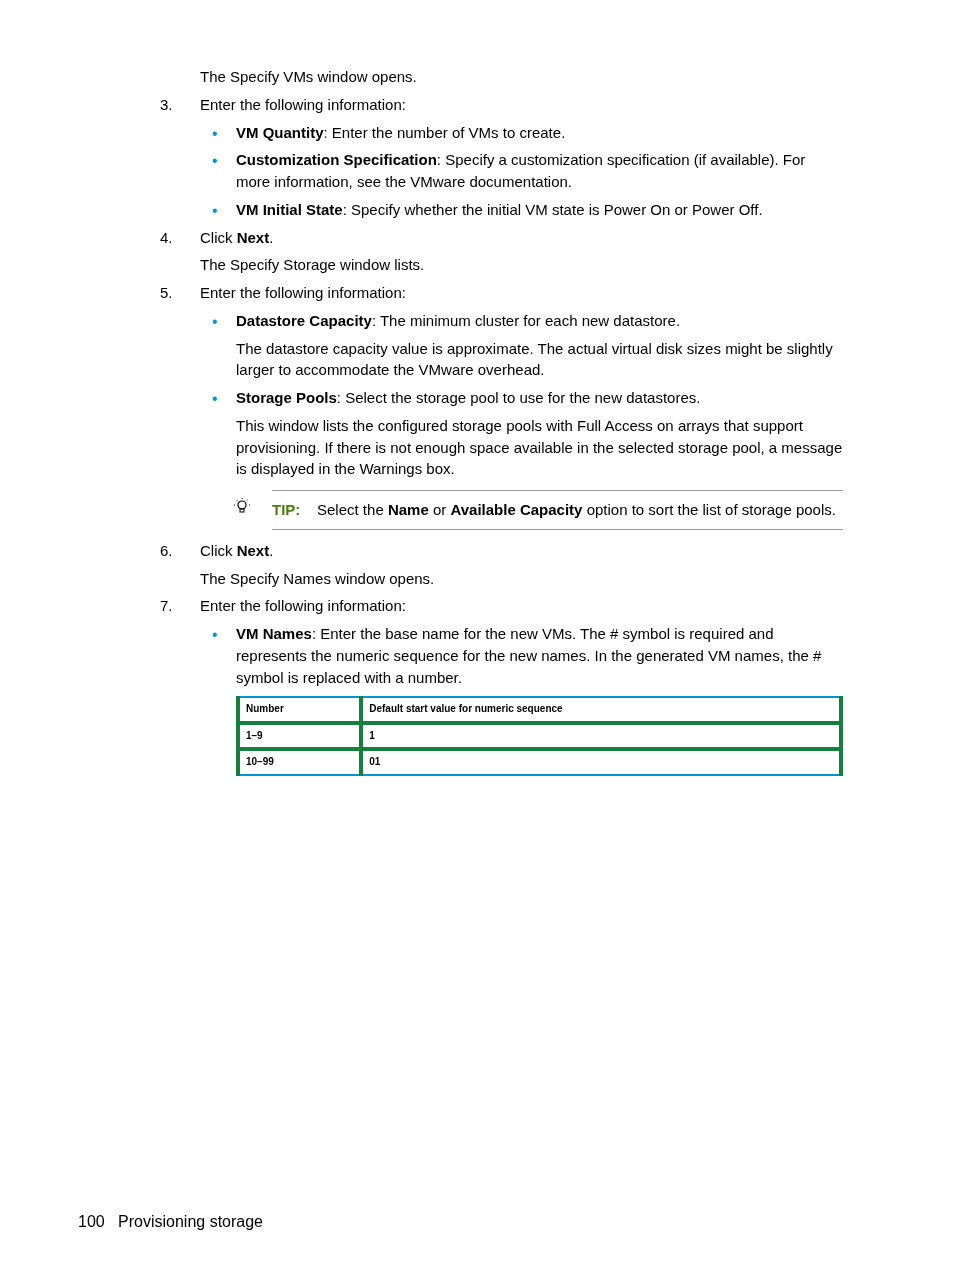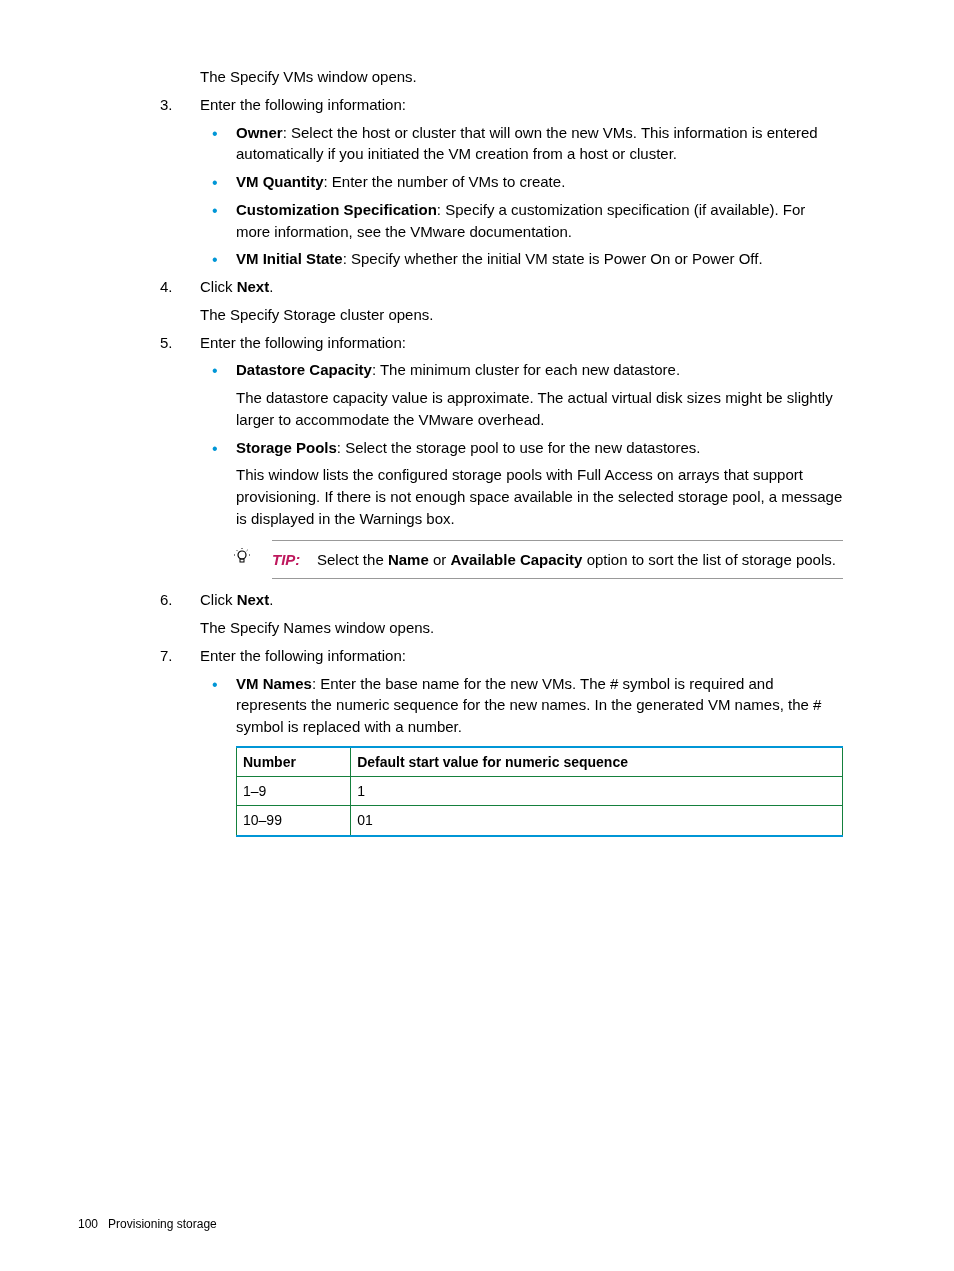--- a/index.html
+++ b/index.html
@@ -62,76 +62,74 @@
     position: relative;
   }
   .tip-icon {
     position: absolute;
     left: -40px;
     top: 6px;
     width: 20px;
     height: 20px;
   }
   .tip-label {
-    color: #be185d;
+    color: #4d7c0f;
     font-weight: bold;
-    font-style: italic;
   }
   table.seq-table {
     border-collapse: collapse;
     width: 100%;
     margin-top: 8px;
-    font-size: 14px;
+    font-size: 10px;
   }
   table.seq-table th, table.seq-table td {
-    border: 1px solid #15803d;
+    border: 4px solid #15803d;
     padding: 4px 6px;
     text-align: left;
-    font-weight: normal;
+    font-weight: bold;
   }
   table.seq-table th {
     font-weight: bold;
     border-top: 2px solid #0096D6;
   }
   table.seq-table tr:last-child td {
     border-bottom: 2px solid #0096D6;
   }
   .footer {
     position: fixed;
     bottom: 38px;
     left: 78px;
-    font-size: 12px;
+    font-size: 16px;
     color: #000;
   }
   b { font-weight: bold; }
 </style>
 </head>
 <body>
 
 <div class="content">
 
   <div class="sub-text" style="margin-left:40px;">The Specify VMs window opens.</div>
 
   <ol class="main-list">
 
     <li>
       <span class="num">3.</span>
       <span>Enter the following information:</span>
       <ul class="bullets">
-        <li><b>Owner</b><span>: Select the host or cluster that will own the new VMs. This information is entered automatically if you initiated the VM creation from a host or cluster.</span></li>
         <li><b>VM Quantity</b><span>: Enter the number of VMs to create.</span></li>
         <li><b>Customization Specification</b><span>: Specify a customization specification (if available). For more information, see the VMware documentation.</span></li>
         <li><b>VM Initial State</b><span>: Specify whether the initial VM state is Power On or Power Off.</span></li>
       </ul>
     </li>
 
     <li>
       <span class="num">4.</span>
       <span>Click </span><b>Next</b><span>.</span>
-      <div class="sub-text">The Specify Storage cluster opens.</div>
+      <div class="sub-text">The Specify Storage window lists.</div>
     </li>
 
     <li>
       <span class="num">5.</span>
       <span>Enter the following information:</span>
       <ul class="bullets">
         <li>
           <b>Datastore Capacity</b><span>: The minimum cluster for each new datastore.</span>
           <div class="sub-text">The datastore capacity value is approximate. The actual virtual disk sizes might be slightly larger to accommodate the VMware overhead.</div>
         </li>

